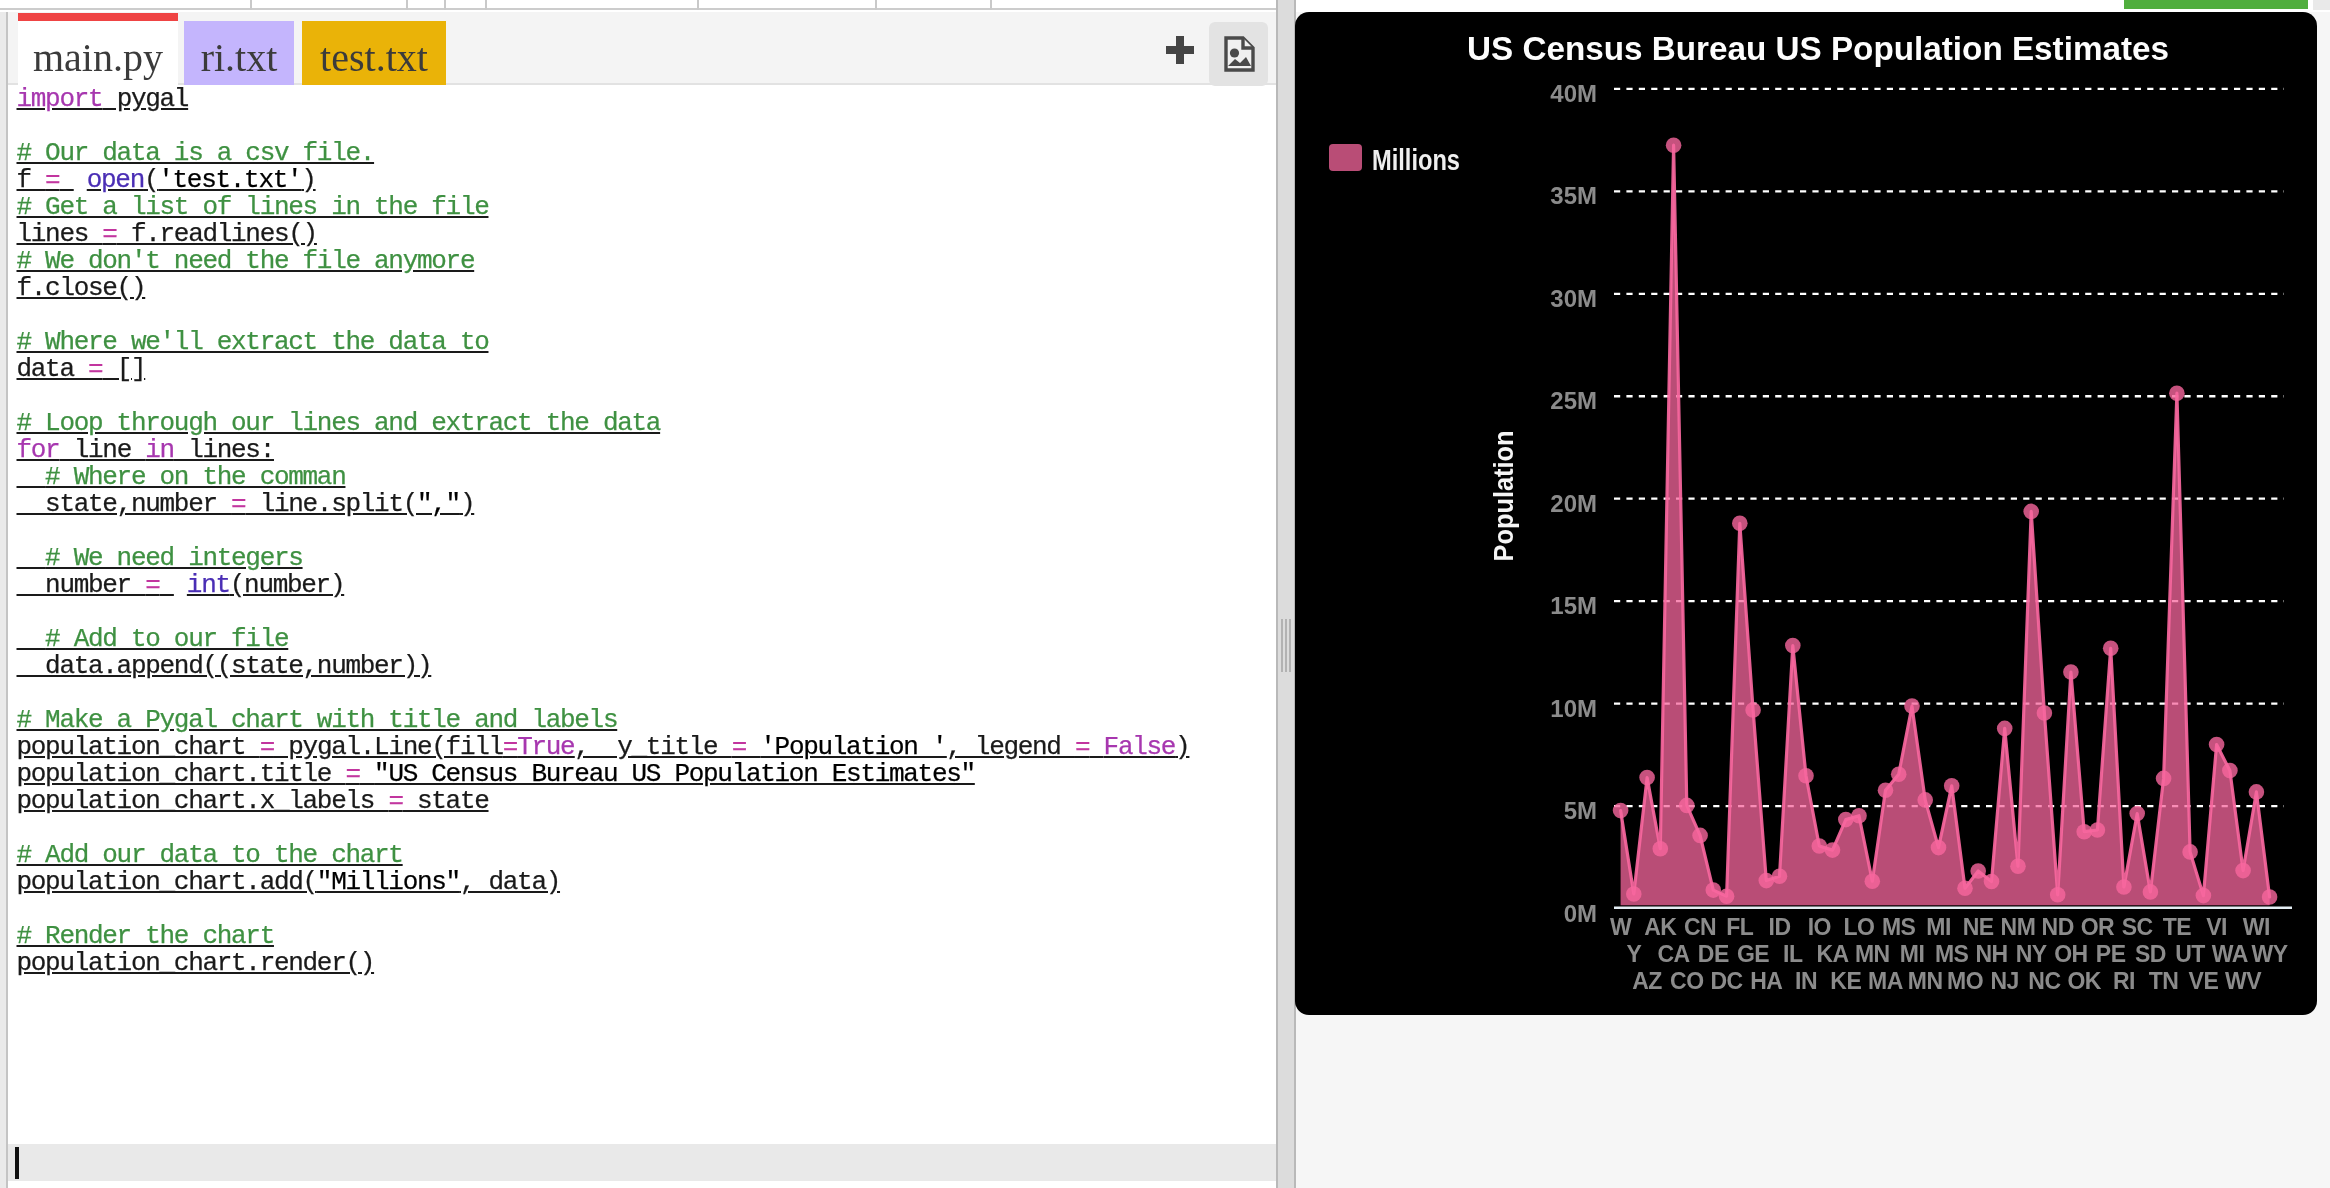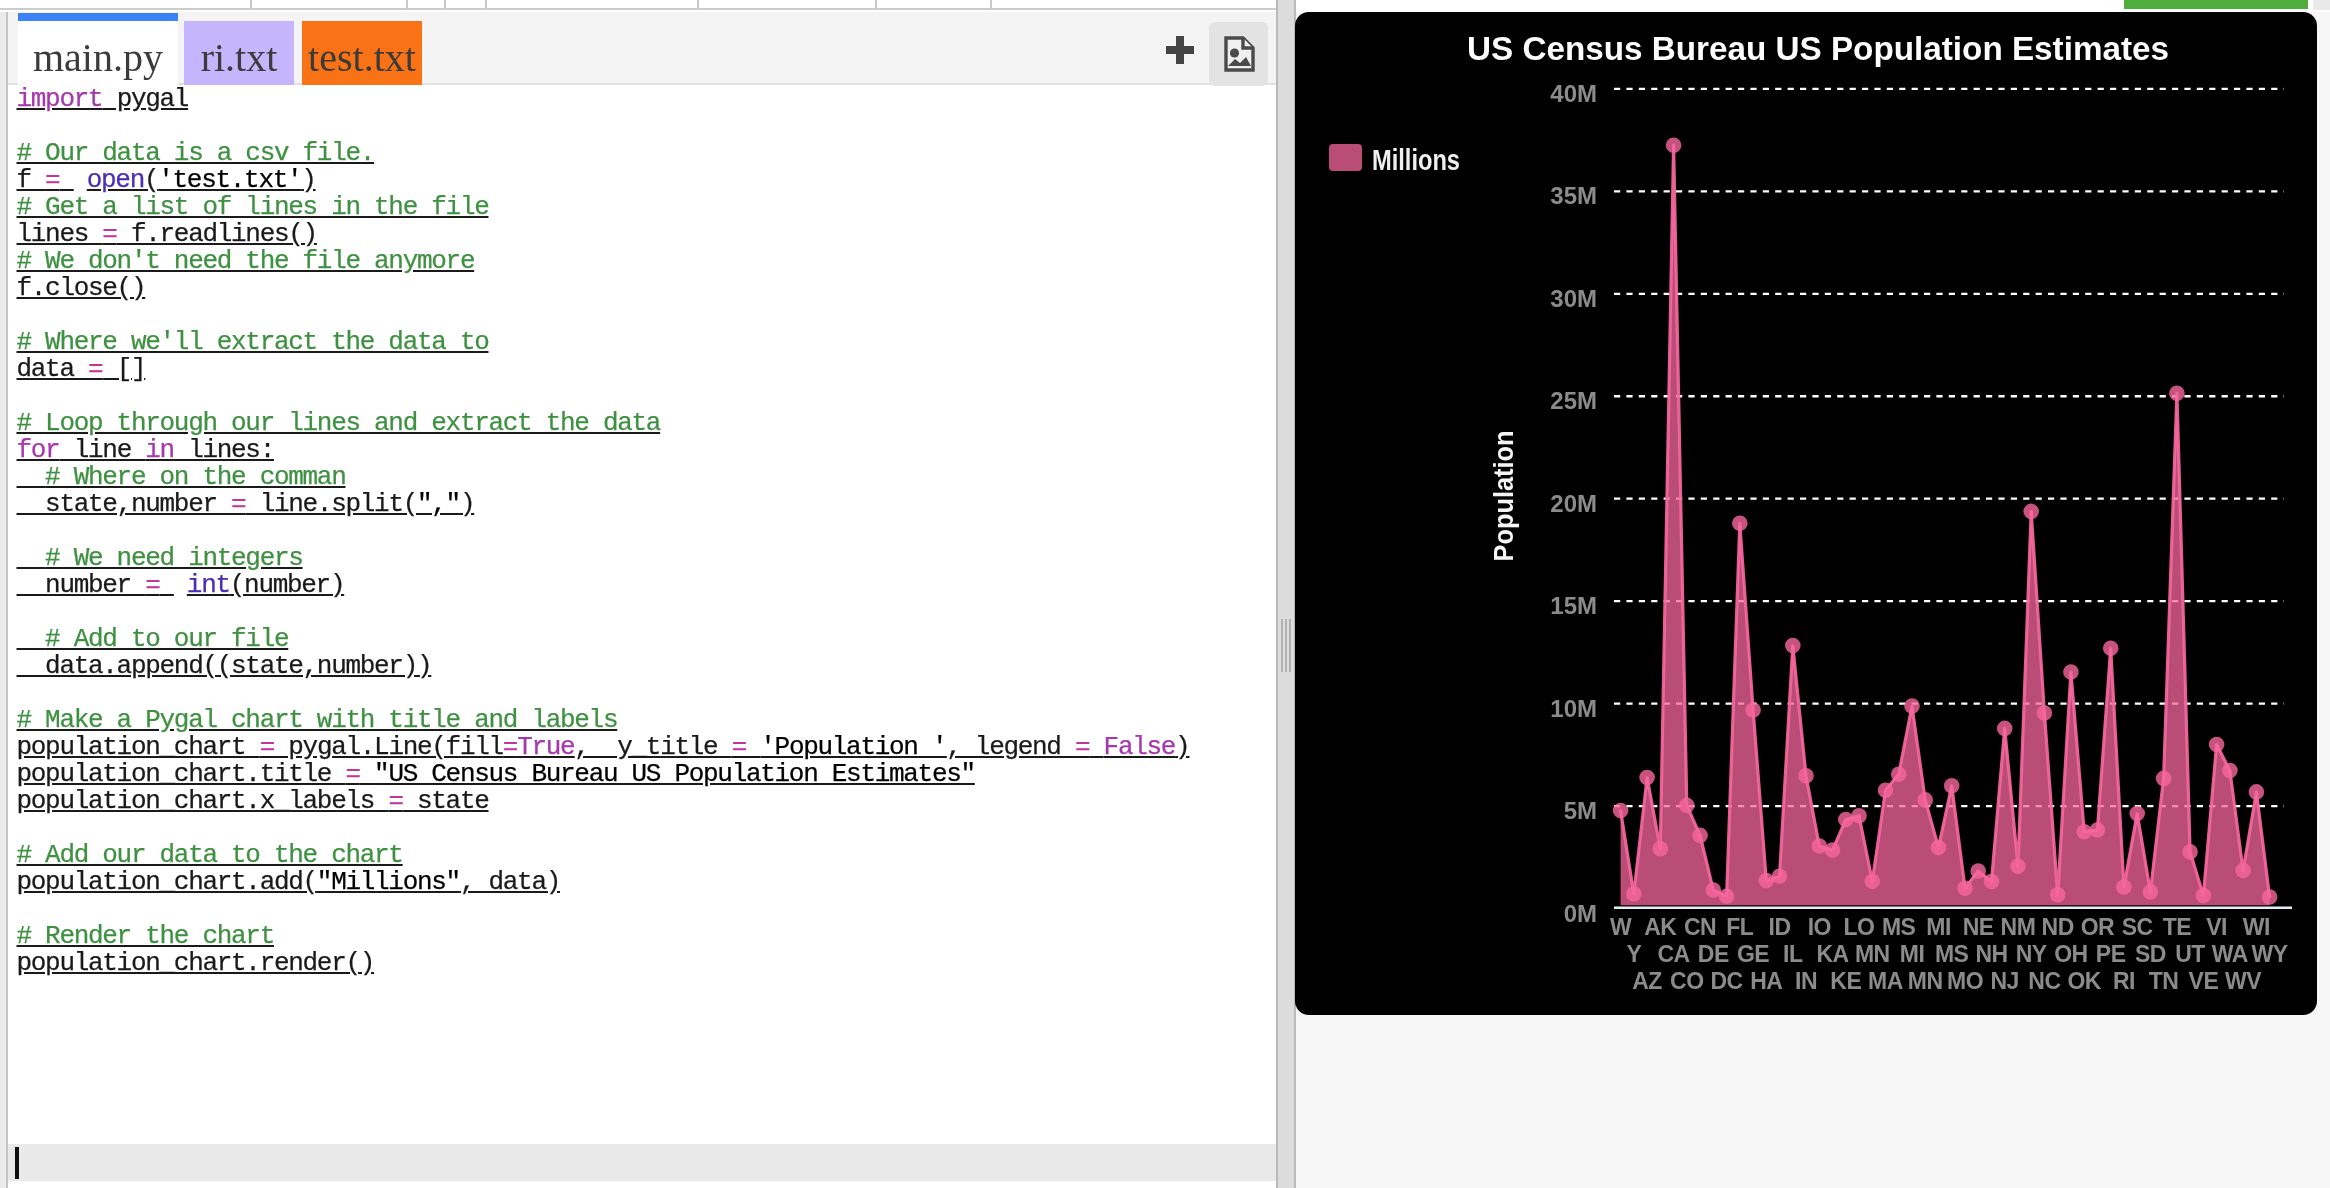--- a/index.html
+++ b/index.html
@@ -10,23 +10,23 @@
 
 #topstrip { left:0; top:0; width:2330px; height:10px; background:#ffffff; border-bottom:2px solid #cccccc; }
 .tdiv { position:absolute; top:0; width:2px; height:10px; background:#c9c9c9; }
 #greenbox { position:absolute; left:2124px; top:0; width:184px; height:9px; background:#50ae3e; z-index:6; }
 #trcorner { position:absolute; left:2313px; top:0; width:17px; height:10px; background:#e9e9e9; z-index:6; }
 
 
 #tabbar { left:8px; top:12px; width:1268px; height:73px; background:#f4f4f4; border-bottom:2px solid #e2e2e2; }
 #leftgutter { left:0; top:12px; width:8px; height:1176px; background:#eaeaea; border-right:2px solid #c4c4c4; }
 .tab { position:absolute; font-family:"Liberation Serif",serif; font-size:40px; color:#3b3b3b; text-align:center; }
-#tab1 { left:10px; top:1px; width:160px; height:72px; background:#ffffff; border-top:8px solid #3b82f6; line-height:74px; }
+#tab1 { left:10px; top:1px; width:160px; height:72px; background:#ffffff; border-top:8px solid #ef4444; line-height:74px; }
 #tab2 { left:176px; top:9px; width:110px; height:64px; background:#c4b5fd; line-height:74px; }
-#tab3 { left:294px; top:9px; width:120px; height:64px; background:#f97316; line-height:74px; }
+#tab3 { left:294px; top:9px; width:144px; height:64px; background:#eab308; line-height:74px; }
 #plusbtn { position:absolute; left:1152px; top:18px; width:40px; height:40px; }
 #imgbtn { position:absolute; left:1201px; top:10px; width:59px; height:64px; background:#e3e3e3; border-radius:6px; }
 
 
 #code { left:8px; top:85px; width:1268px; height:1103px; background:transparent; overflow:hidden; }
 #codepre { position:absolute; left:8.5px; top:1px; font-family:"Liberation Mono",monospace; font-size:26px; line-height:27px; letter-spacing:-1.3px; -webkit-text-stroke:0.25px currentColor; color:#1a1a1a; white-space:pre;text-decoration:underline; }
 .c { color:#3f9142; } 
 .k { color:#a737af; } 
 .o { color:#c2369f; } 
 .b { color:#4a2eb5;margin-left:13px; } 

